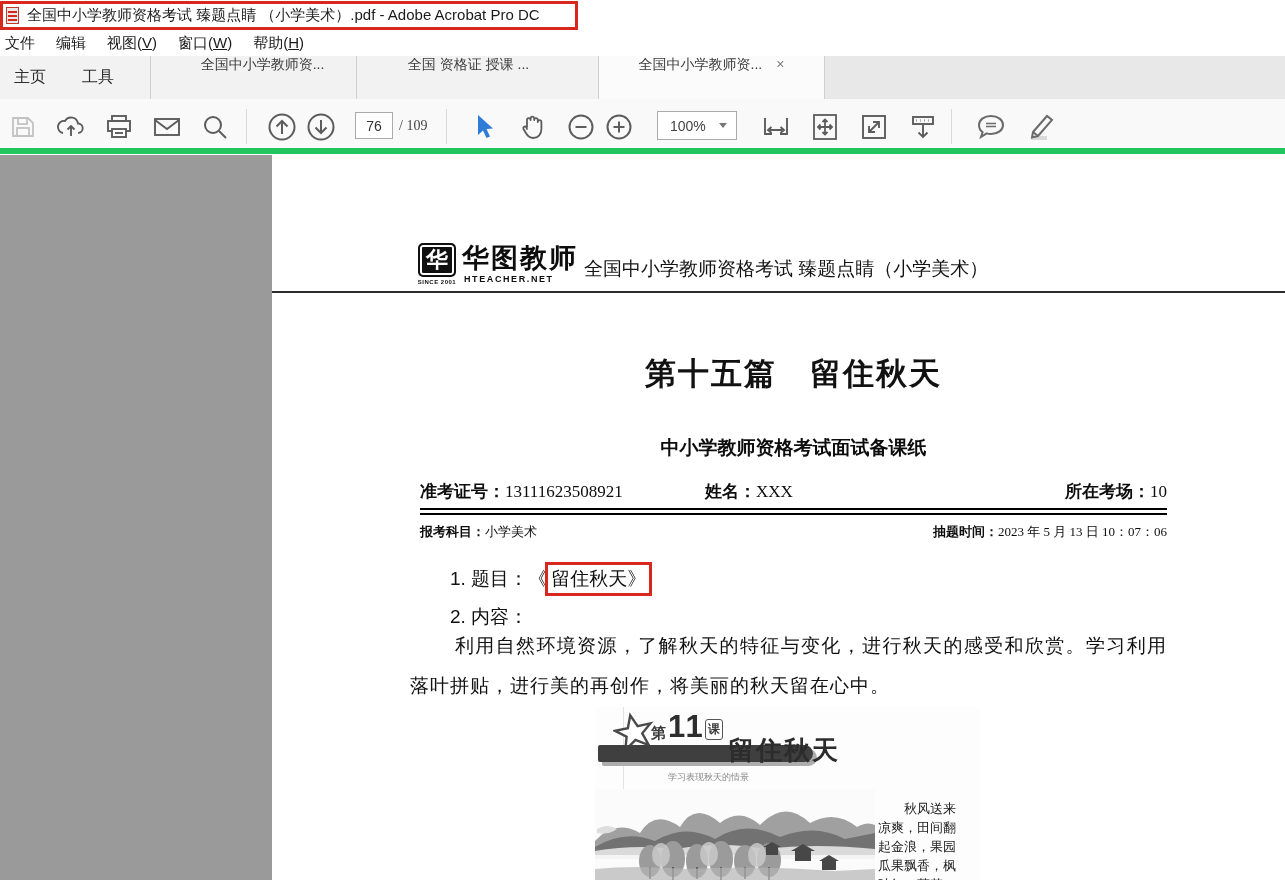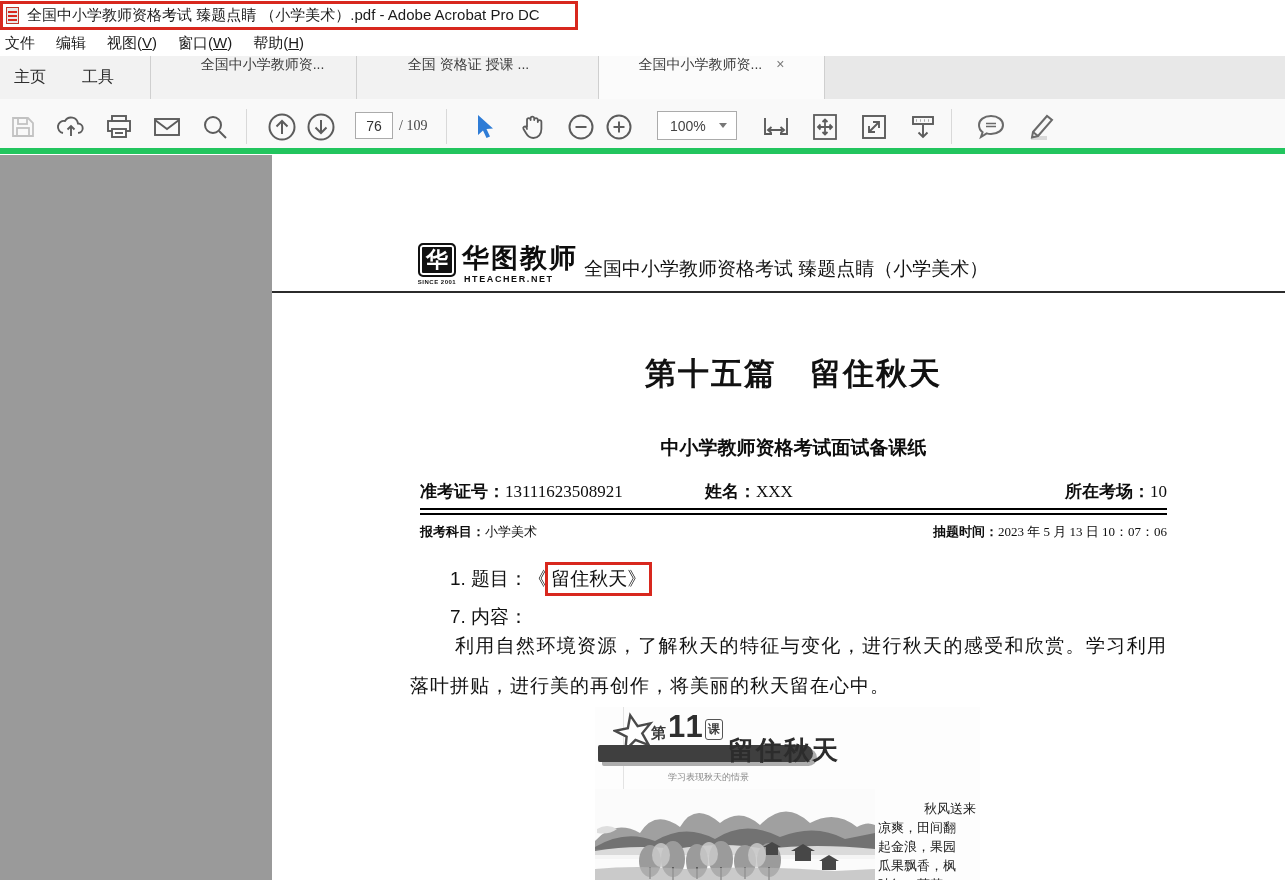--- a/index.html
+++ b/index.html
@@ -106,21 +106,21 @@
                    color:#3a3a3a; border:1px solid #555; border-radius:3px; padding:1px 2px; }
   #lesson-bar { position:absolute; left:3px; top:38px; width:215px; height:17px; background:#3f3f3f;
                 border-radius:2px 9px 9px 2px; box-shadow:4px 4px 0 #adadad; }
   #lesson-title { position:absolute; left:133px; top:26px; font-size:26px; font-weight:bold;
                   color:#2c2c2c; letter-spacing:2px; }
   #lesson-subtitle { position:absolute; left:73px; top:64px; font-size:9px; color:#8a8a8a; }
   #fig-paint { position:absolute; left:0px; top:82px; }
   #fig-side-text { position:absolute; left:283px; top:92px; width:98px;
                    font-family:"Liberation Serif",serif; font-size:13px; color:#1d1d1d;
                    line-height:19px; }
-  #fig-side-text .indent { padding-left:26px;text-align:right; }
+  #fig-side-text .indent { padding-left:26px; }
 </style>
 </head>
 <body>
 
 <div id="stage">
 
   <div id="titlebar" class="abs">
     <div id="title-redbox" class="abs">
       <span id="pdf-file-icon"></span>
       <span id="window-title">全国中小学教师资格考试 臻题点睛 （小学美术）.pdf - Adobe Acrobat Pro DC</span>
@@ -322,21 +322,21 @@
     </div>
     <div id="double-rule" class="abs"></div>
     <div id="form-row2" class="abs">
       <span class="seg-subject"><span class="flabel">报考科目：</span><span class="fvalue">小学美术</span></span>
       <span class="seg-time"><span class="flabel">抽题时间：</span><span class="fvalue">2023 年 5 月 13 日 10：07：06</span></span>
     </div>
 
     <div id="item1" class="abs body-serif">
       <span>1. 题目：《</span><span id="item1-box">留住秋天》</span>
     </div>
-    <div id="item2" class="abs body-serif">7. 内容：</div>
+    <div id="item2" class="abs body-serif">2. 内容：</div>
     <div id="para" class="abs body-serif">
       <span class="pline1">利用自然环境资源，了解秋天的特征与变化，进行秋天的感受和欣赏。学习利用</span>
       <span class="pline2">落叶拼贴，进行美的再创作，将美丽的秋天留在心中。</span>
     </div>
 
     <div id="figure" class="abs">
       <div id="fig-fold"></div>
       <svg id="lesson-star" width="42" height="42" viewBox="0 0 42 42">
         <polygon points="21,3 26,15 39,15 29,23 33,36 21,28 9,36 13,23 3,15 16,15" fill="#fff" stroke="#4a4a4a" stroke-width="2.4" transform="rotate(-12 21 21)"></polygon>
       </svg>

